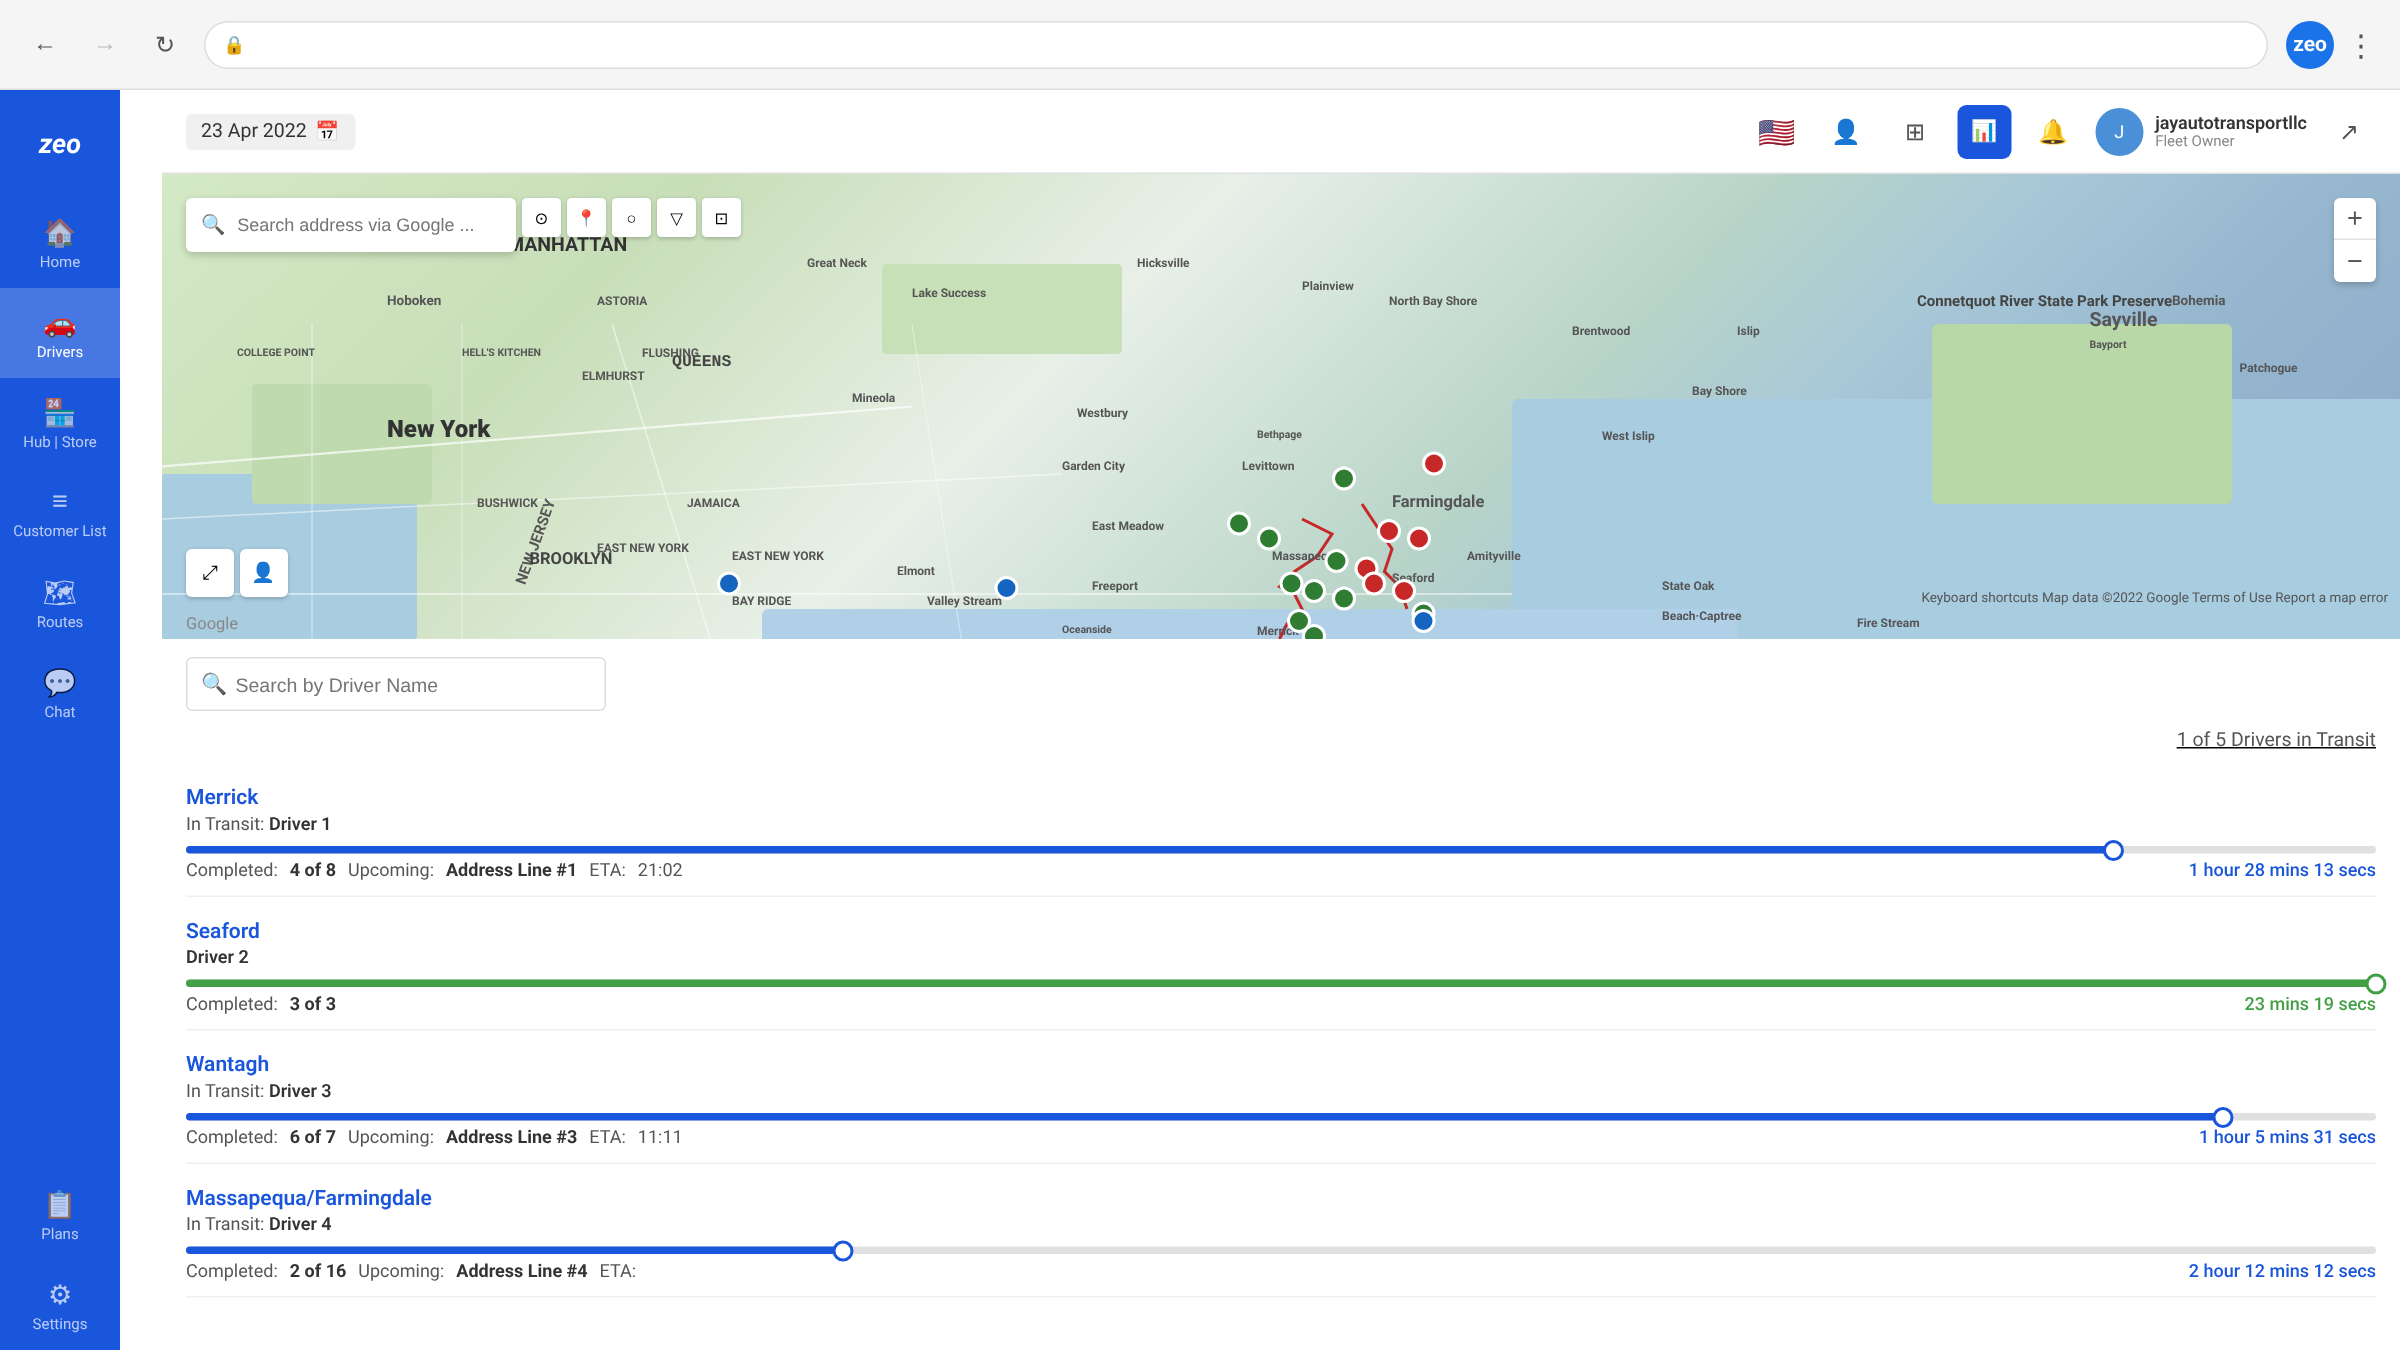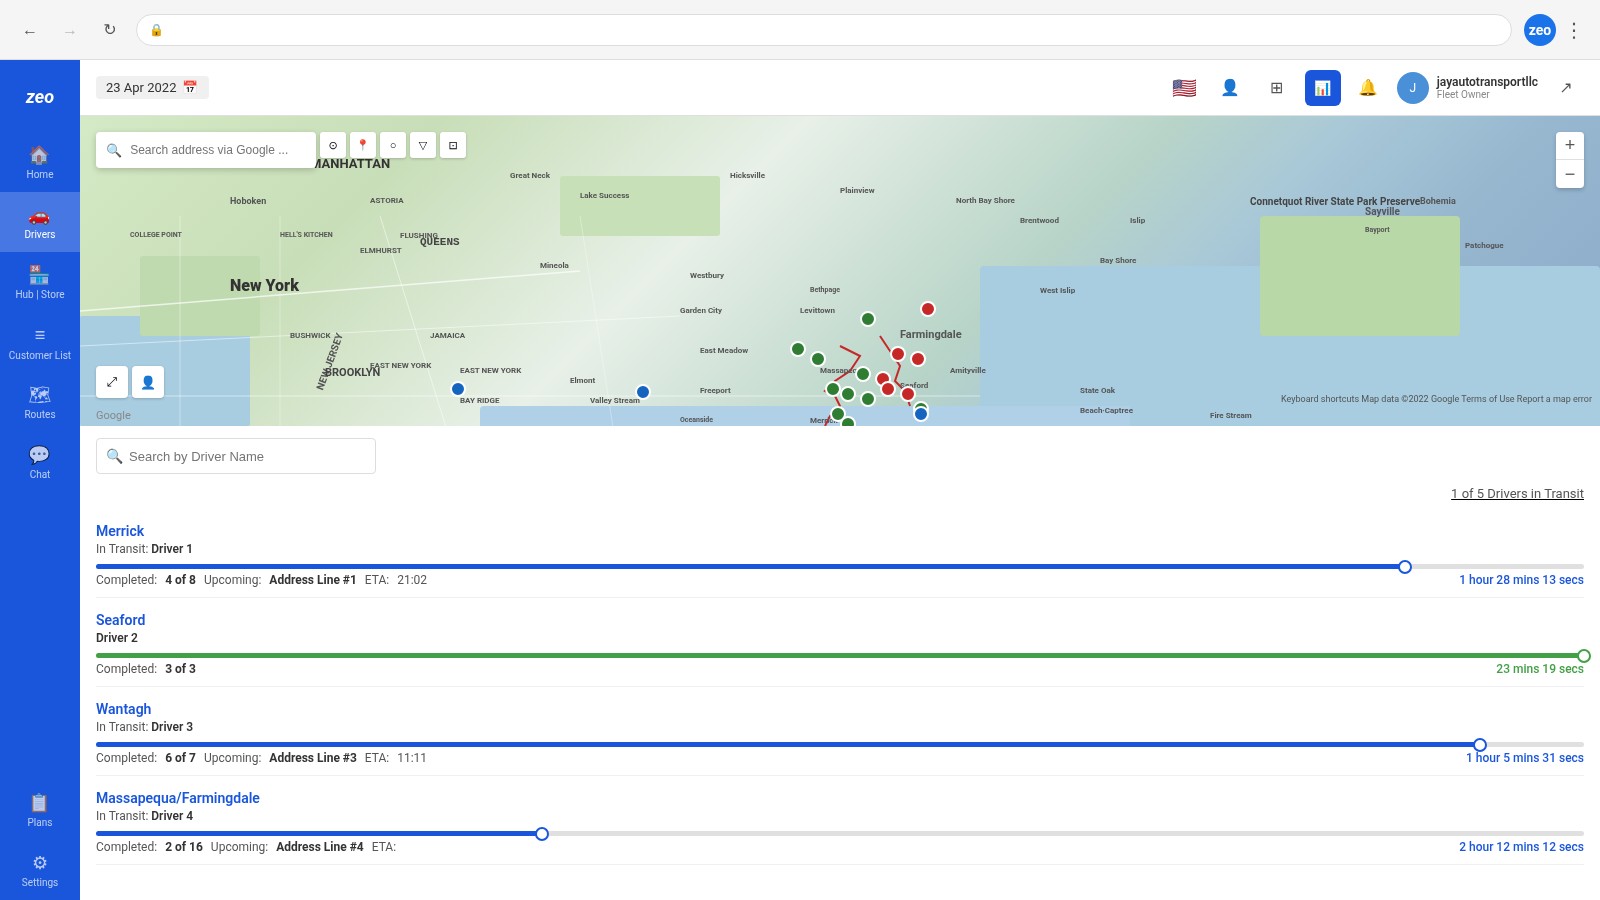--- a/index.html
+++ b/index.html
@@ -23,21 +23,21 @@
     .sidebar { width: 80px; background: #1a56db; display: flex; flex-direction: column; align-items: center; padding: 0; }
     .sidebar-logo { width: 80px; height: 72px; display: flex; align-items: center; justify-content: center; background: #1a56db; }
     .logo-text { color: white; font-size: 18px; font-weight: bold; font-style: italic; }
     .sidebar-item { width: 80px; height: 60px; display: flex; flex-direction: column; align-items: center; justify-content: center; gap: 4px; cursor: pointer; color: rgba(255,255,255,0.7); transition: background 0.2s; }
     .sidebar-item.active { background: rgba(255,255,255,0.2); color: white; }
     .sidebar-item .icon { font-size: 18px; }
     .sidebar-item .label { font-size: 10px; }
     .sidebar-spacer { flex: 1; }
 
     
-    .main { flex: 1; display: flex; flex-direction: column; }
+    .main { flex: 1; display: flex; flex-direction: column; padding-left: 28px; }
 
     
     .top-bar { height: 56px; border-bottom: 1px solid #e0e0e0; display: flex; align-items: center; padding: 0 16px; gap: 12px; }
     .date-badge { background: #f0f0f0; border-radius: 4px; padding: 4px 10px; font-size: 13px; color: #333; display: flex; align-items: center; gap: 6px; }
     .top-bar-spacer { flex: 1; }
     .top-bar-icons { display: flex; align-items: center; gap: 10px; }
     .top-bar-icon { width: 36px; height: 36px; display: flex; align-items: center; justify-content: center; border-radius: 6px; cursor: pointer; color: #555; font-size: 16px; }
     .top-bar-icon.active { background: #1a56db; color: white; }
     .top-bar-user { display: flex; align-items: center; gap: 8px; cursor: pointer; }
     .user-avatar { width: 32px; height: 32px; border-radius: 50%; background: #4a90d9; color: white; font-size: 12px; display: flex; align-items: center; justify-content: center; }
@@ -232,42 +232,42 @@
         <div class="map-label" style="top:300px; left:730px; font-size:8px; color:#555;">Merrick</div>
         <div class="map-label" style="top:170px; left:960px; font-size:8px; color:#555;">West Islip</div>
         <div class="map-label" style="top:140px; left:1020px; font-size:8px; color:#555;">Bay Shore</div>
         <div class="map-label" style="top:100px; left:1050px; font-size:8px; color:#555;">Islip</div>
         <div class="map-label" style="top:270px; left:1000px; font-size:8px; color:#555;">State Oak</div>
         <div class="map-label" style="top:290px; left:1000px; font-size:8px; color:#555;">Beach·Captree</div>
         <div class="map-label" style="top:295px; left:1130px; font-size:8px; color:#555;">Fire Stream</div>
         <div class="map-label" style="top:80px; left:1170px; font-size:10px; font-weight:700; color:#444;">Connetquot River State Park Preserve</div>
         <div class="map-label" style="top:80px; left:1340px; font-size:9px; color:#555;">Bohemia</div>
         <div class="map-label" style="top:100px; left:940px; font-size:8px; color:#555;">Brentwood</div>
-        <div class="map-label" style="top:80px; left:876px; font-size:8px; color:#555;">North Bay Shore</div>
+        <div class="map-label" style="top:80px; left:818px; font-size:8px; color:#555;">North Bay Shore</div>
         <div class="map-label" style="top:70px; left:760px; font-size:8px; color:#555;">Plainview</div>
         <div class="map-label" style="top:55px; left:650px; font-size:8px; color:#555;">Hicksville</div>
         <div class="map-label" style="top:75px; left:500px; font-size:8px; color:#555;">Lake Success</div>
         <div class="map-label" style="top:55px; left:430px; font-size:8px; color:#555;">Great Neck</div>
         <div class="map-label" style="top:80px; left:290px; font-size:8px; color:#555;">ASTORIA</div>
         <div class="map-label" style="top:130px; left:280px; font-size:8px; color:#555;">ELMHURST</div>
         <div class="map-label" style="top:215px; left:350px; font-size:8px; color:#555;">JAMAICA</div>
         <div class="map-label" style="top:250px; left:380px; font-size:8px; color:#555;">EAST NEW YORK</div>
         <div class="map-label" style="top:260px; left:490px; font-size:8px; color:#555;">Elmont</div>
         <div class="map-label" style="top:280px; left:510px; font-size:8px; color:#555;">Valley Stream</div>
         <div class="map-label" style="top:280px; left:380px; font-size:8px; color:#555;">BAY RIDGE</div>
 
         <div class="map-label" style="top:115px; left:200px; font-size:7px; color:#555;">HELL'S KITCHEN</div>
         <div class="map-label" style="top:215px; left:210px; font-size:8px; color:#555;">BUSHWICK</div>
         <div class="map-label" style="top:245px; left:290px; font-size:8px; color:#555;">EAST NEW YORK</div>
 
         <div class="map-label" style="top:300px; left:600px; font-size:7px; color:#555;">Oceanside</div>
         <div class="map-label" style="top:115px; left:50px; font-size:7px; color:#555;">COLLEGE POINT</div>
         <div class="map-label" style="top:170px; left:730px; font-size:7px; color:#555;">Bethpage</div>
         <div class="map-label" style="top:125px; left:1385px; font-size:8px; color:#555;">Patchogue</div>
-        <div class="map-label" style="top:90px; left:1285px; font-size:10px; color:#555;">Sayville</div>
+        <div class="map-label" style="top:90px; left:1285px; font-size:13px; color:#555;">Sayville</div>
         <div class="map-label" style="top:110px; left:1285px; font-size:7px; color:#555;">Bayport</div>
 
         <div class="map-marker marker-green" style="top:195px; left:780px;"></div>
         <div class="map-marker marker-red" style="top:185px; left:840px;"></div>
         <div class="map-marker marker-green" style="top:225px; left:710px;"></div>
         <div class="map-marker marker-green" style="top:235px; left:730px;"></div>
         <div class="map-marker marker-red" style="top:230px; left:810px;"></div>
         <div class="map-marker marker-red" style="top:235px; left:830px;"></div>
         <div class="map-marker marker-green" style="top:250px; left:775px;"></div>
         <div class="map-marker marker-red" style="top:255px; left:795px;"></div>

